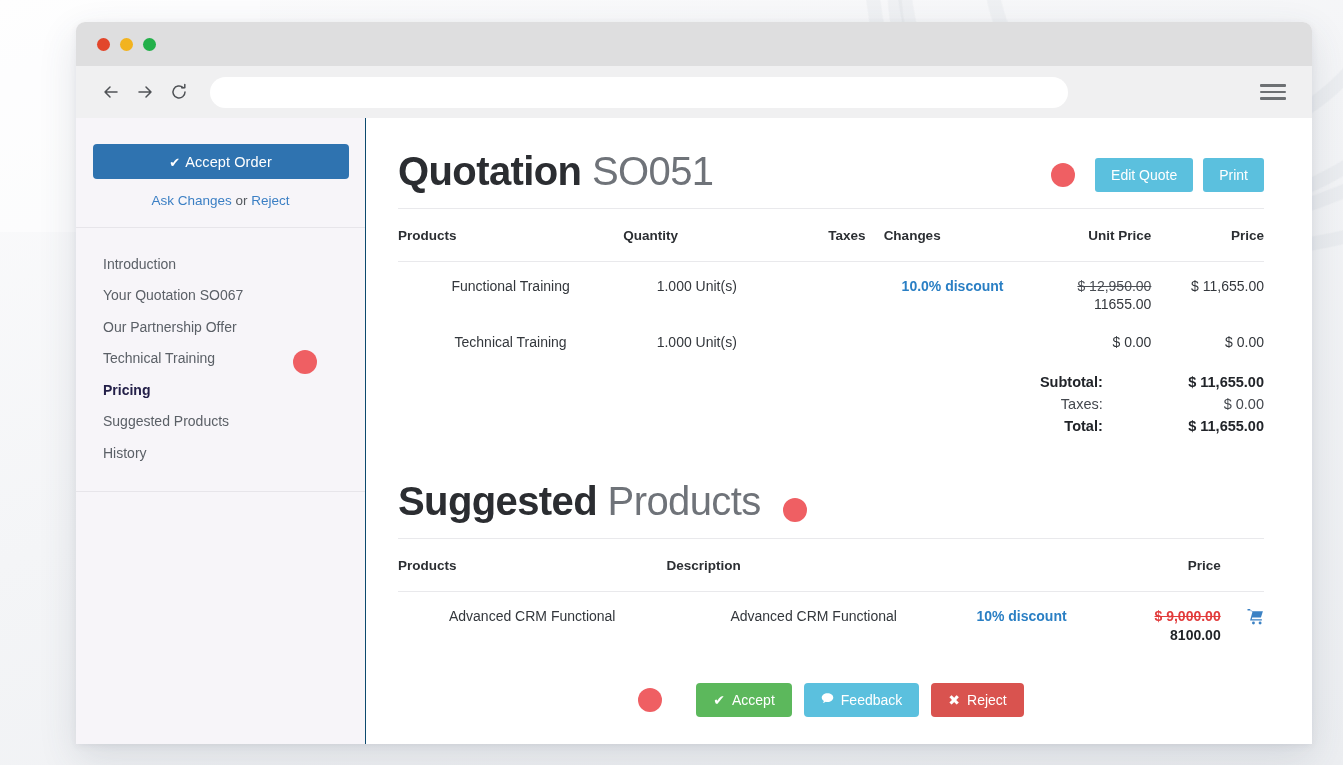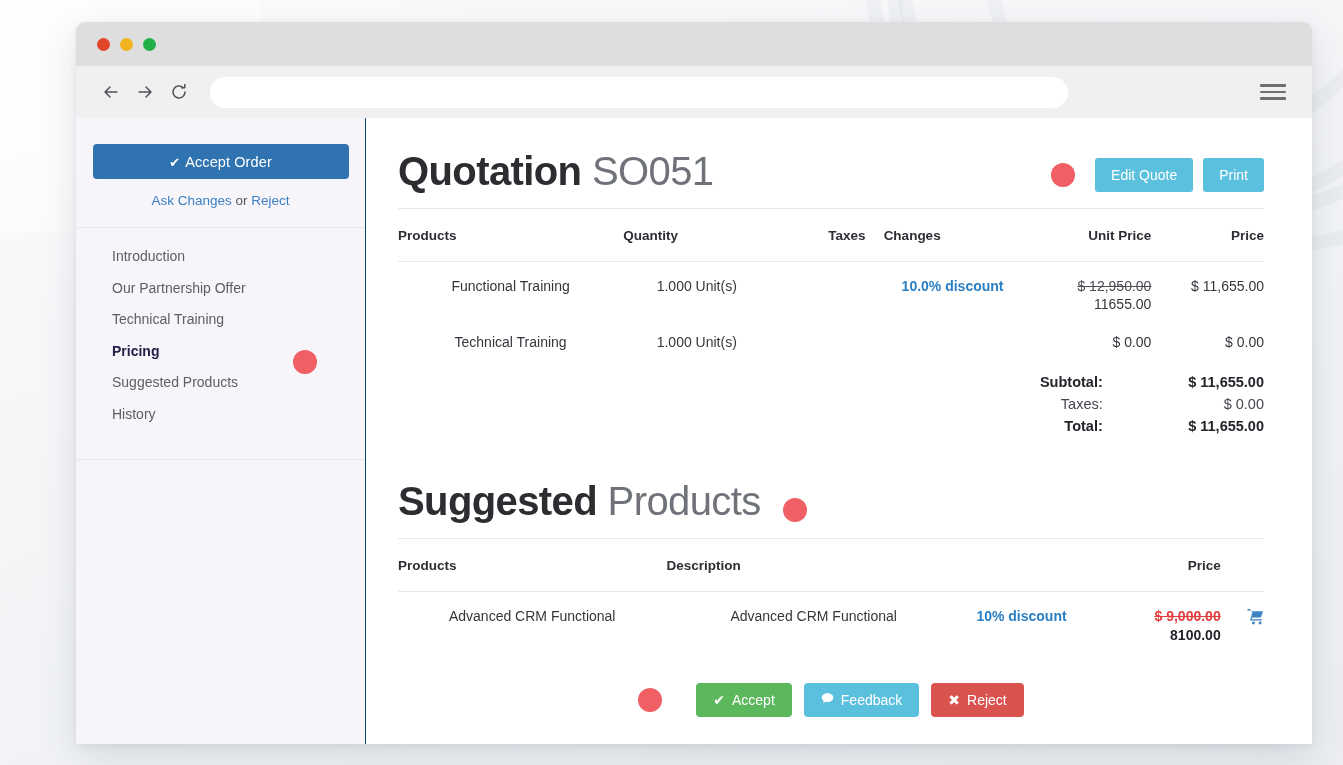--- a/index.html
+++ b/index.html
@@ -143,25 +143,24 @@
   }
   .ask-line a { color: #3b7fc4; text-decoration: none; cursor: pointer; margin-top: 20px; }
 
   .sb-divider { height: 1px; background: #e7e5ea; margin: 19px 0 0 0; }
 
   .nav-list { padding: 20px 0 0 0; list-style: none; }
   .nav-list li {
     padding: 0 0 0 27px;
     height: 31.5px;
     display: flex;
-    align-items: flex-start;
+    align-items: center;
     font-size: 14px;
     color: #5b6067;
     cursor: pointer;
-    margin-left: 9px;
   }
   .nav-list li.active { color: #242049; font-weight: bold; }
 
   .sb-divider-2 { height: 1px; background: #e7e5ea; margin-top: 22px; }
 
   .expire-block { text-align: center; padding-top: 19px; }
   .expire-title { font-size: 14px; font-weight: bold; color: #222429; }
   .expire-days {
     font-size: 14px; color: #2a2d32;
     margin-top: 11px;
@@ -336,20 +335,23 @@
         <a>Ask Changes</a>
         <span>or</span>
         <a>Reject</a>
       </div>
 
       <div class="sb-divider"></div>
 
       <ul class="nav-list">
         <li>
             <span>Introduction</span>
+          </li>
+        <li>
+            <span>Your Quotation SO067</span>
           </li>
         <li>
             <span>Our Partnership Offer</span>
           </li>
         <li>
             <span>Technical Training</span>
           </li>
         <li class="active">
             <span>Pricing</span>
           </li>

